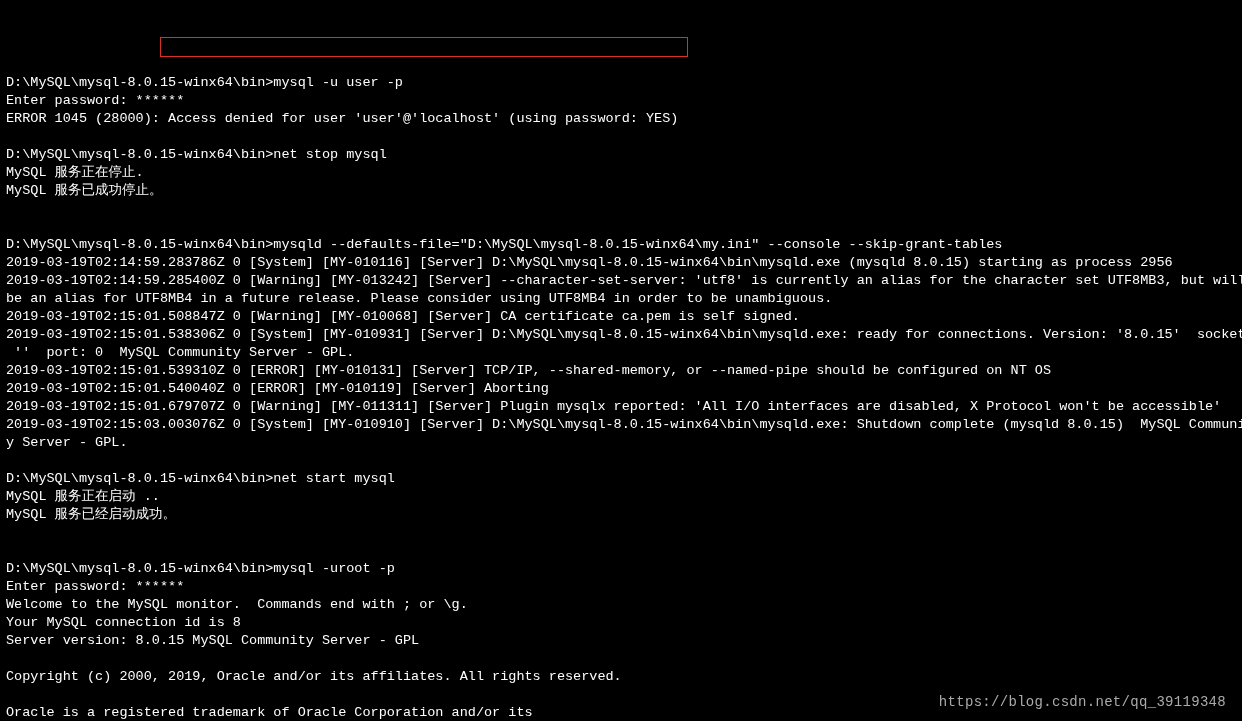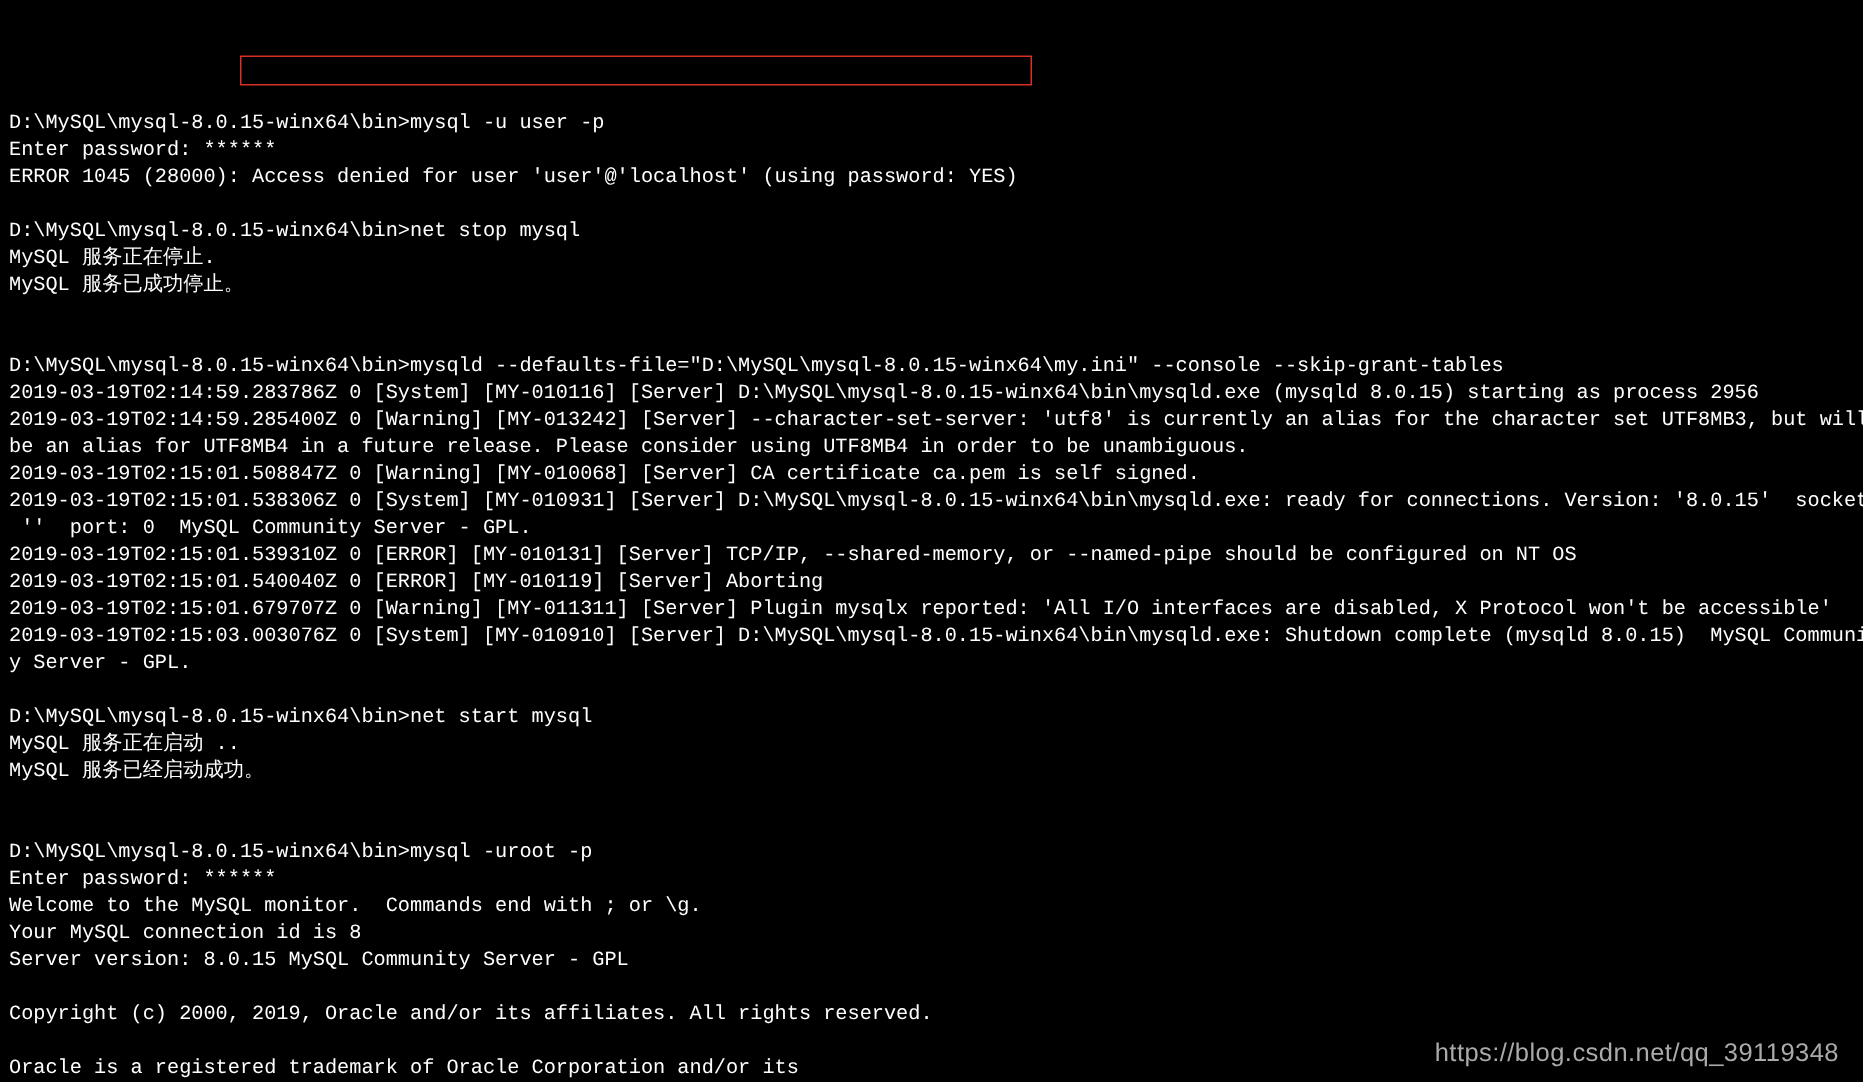--- a/index.html
+++ b/index.html
@@ -24,22 +24,22 @@
     .highlight-box {
       position: absolute;
       border: 1px solid #d93025;
       pointer-events: none;
     }
     .watermark {
       position: absolute;
       right: 16px;
       bottom: 10px;
       color: #aaa;
-      font-family: Liberation Sans, sans-serif;
-      font-size: 17px;
+      font-family: Liberation Mono, monospace;
+      font-size: 14px;
       letter-spacing: 0.3px;
     }
   </style>
 </head>
 <body>
 
 
 
 <div class="terminal" id="terminal"><span class="line">D:\MySQL\mysql-8.0.15-winx64\bin&gt;mysql -u user -p</span><span class="line">Enter password: ******</span><span class="line">ERROR 1045 (28000): Access denied for user 'user'@'localhost' (using password: YES)</span><span class="line">&nbsp;</span><span class="line">D:\MySQL\mysql-8.0.15-winx64\bin&gt;net stop mysql</span><span class="line">MySQL 服务正在停止.</span><span class="line">MySQL 服务已成功停止。</span><span class="line">&nbsp;</span><span class="line">&nbsp;</span><span class="line">D:\MySQL\mysql-8.0.15-winx64\bin&gt;mysqld --defaults-file="D:\MySQL\mysql-8.0.15-winx64\my.ini" --console --skip-grant-tables</span><span class="line">2019-03-19T02:14:59.283786Z 0 [System] [MY-010116] [Server] D:\MySQL\mysql-8.0.15-winx64\bin\mysqld.exe (mysqld 8.0.15) starting as process 2956</span><span class="line">2019-03-19T02:14:59.285400Z 0 [Warning] [MY-013242] [Server] --character-set-server: 'utf8' is currently an alias for the character set UTF8MB3, but will </span><span class="line">be an alias for UTF8MB4 in a future release. Please consider using UTF8MB4 in order to be unambiguous.</span><span class="line">2019-03-19T02:15:01.508847Z 0 [Warning] [MY-010068] [Server] CA certificate ca.pem is self signed.</span><span class="line">2019-03-19T02:15:01.538306Z 0 [System] [MY-010931] [Server] D:\MySQL\mysql-8.0.15-winx64\bin\mysqld.exe: ready for connections. Version: '8.0.15'  socket:</span><span class="line"> ''  port: 0  MySQL Community Server - GPL.</span><span class="line">2019-03-19T02:15:01.539310Z 0 [ERROR] [MY-010131] [Server] TCP/IP, --shared-memory, or --named-pipe should be configured on NT OS</span><span class="line">2019-03-19T02:15:01.540040Z 0 [ERROR] [MY-010119] [Server] Aborting</span><span class="line">2019-03-19T02:15:01.679707Z 0 [Warning] [MY-011311] [Server] Plugin mysqlx reported: 'All I/O interfaces are disabled, X Protocol won't be accessible'</span><span class="line">2019-03-19T02:15:03.003076Z 0 [System] [MY-010910] [Server] D:\MySQL\mysql-8.0.15-winx64\bin\mysqld.exe: Shutdown complete (mysqld 8.0.15)  MySQL Communit</span><span class="line">y Server - GPL.</span><span class="line">&nbsp;</span><span class="line">D:\MySQL\mysql-8.0.15-winx64\bin&gt;net start mysql</span><span class="line">MySQL 服务正在启动 ..</span><span class="line">MySQL 服务已经启动成功。</span><span class="line">&nbsp;</span><span class="line">&nbsp;</span><span class="line">D:\MySQL\mysql-8.0.15-winx64\bin&gt;mysql -uroot -p</span><span class="line">Enter password: ******</span><span class="line">Welcome to the MySQL monitor.  Commands end with ; or \g.</span><span class="line">Your MySQL connection id is 8</span><span class="line">Server version: 8.0.15 MySQL Community Server - GPL</span><span class="line">&nbsp;</span><span class="line">Copyright (c) 2000, 2019, Oracle and/or its affiliates. All rights reserved.</span><span class="line">&nbsp;</span><span class="line">Oracle is a registered trademark of Oracle Corporation and/or its</span></div>
 <div class="highlight-box" id="highlight" style="left: 160px; top: 37px; width: 528px; height: 20px;"></div>

